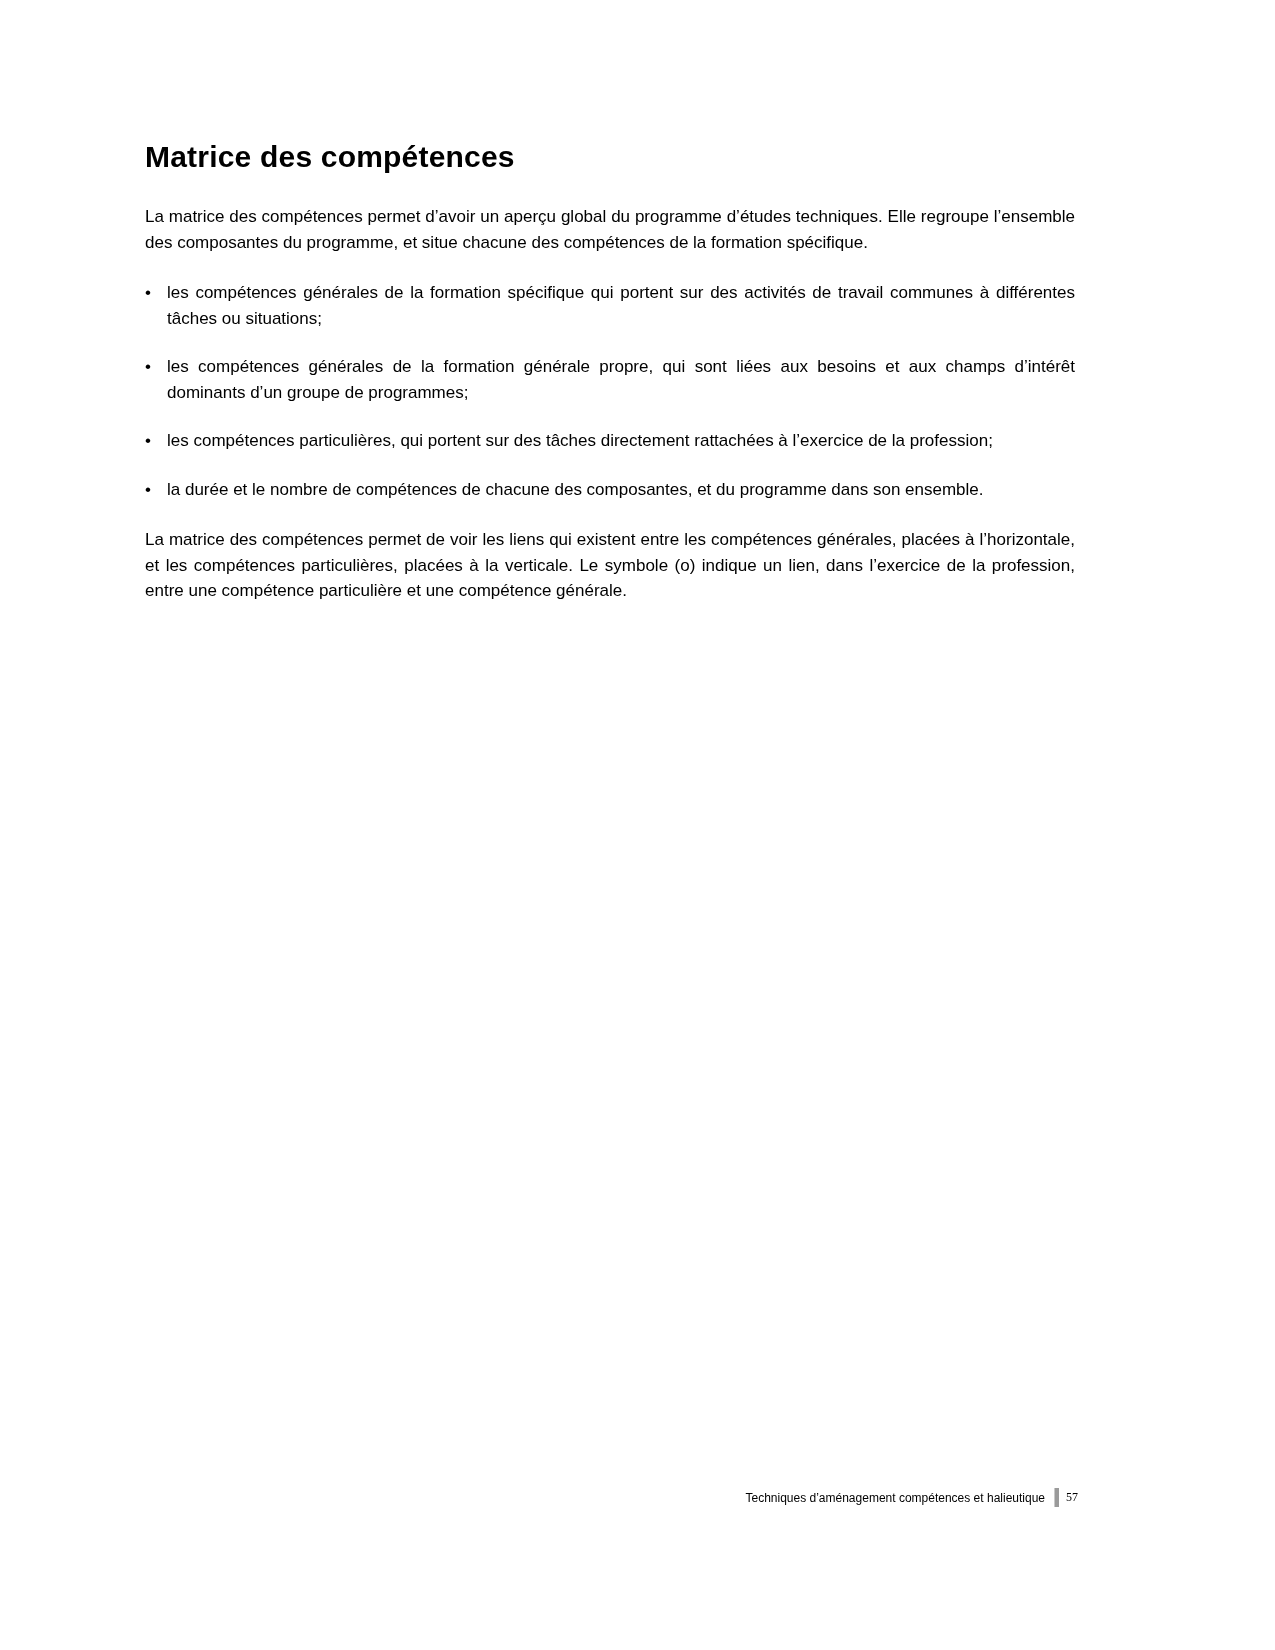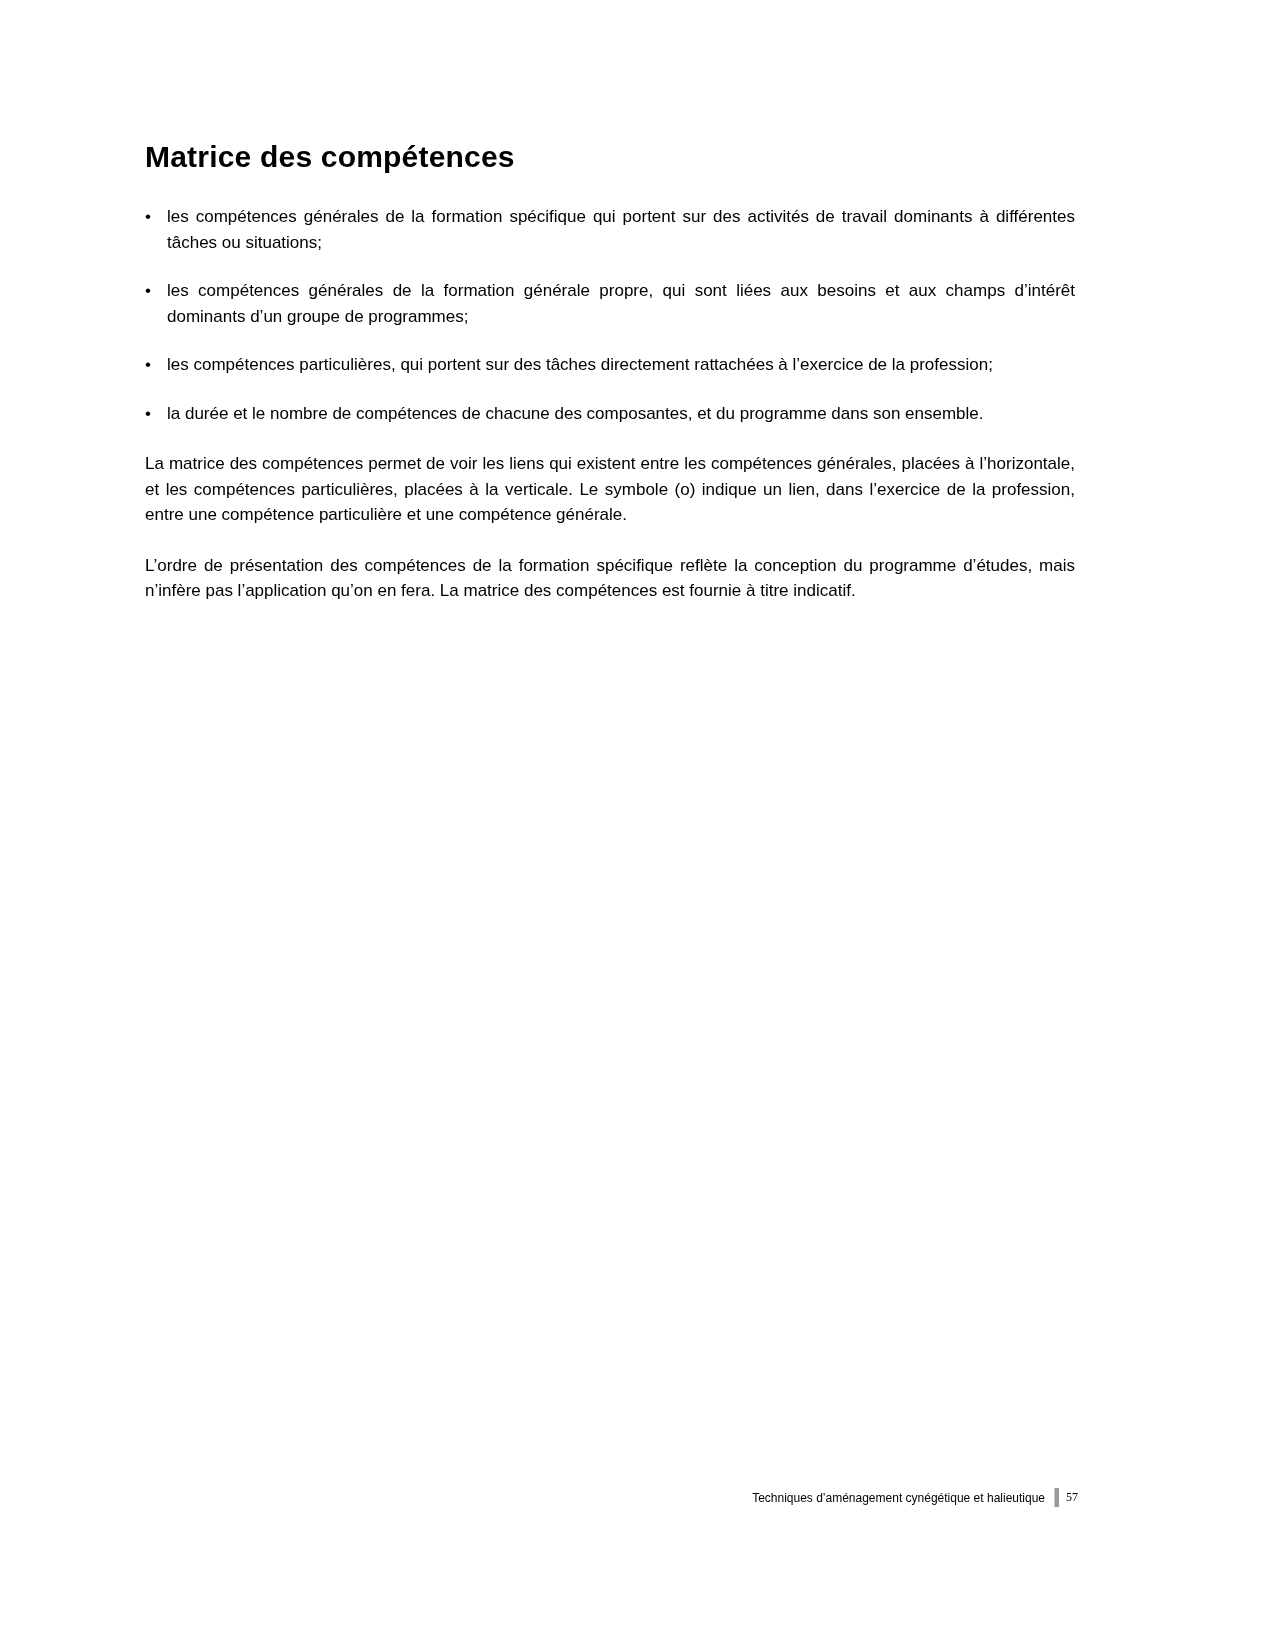--- a/index.html
+++ b/index.html
@@ -81,45 +81,45 @@
   }
 </style>
 </head>
 <body>
 
 <div class="page">
   <div class="content">
 
     <h1 class="doc-title">Matrice des compétences</h1>
 
+    <p class="para">La matrice des compétences permet d’avoir un aperçu global du programme d’études techniques. Elle regroupe l’ensemble des composantes du programme, et situe chacune des compétences de la formation spécifique.</p>
 
 
     <ul class="bullets">
       <li class="bullet-item">
         <span class="marker">•</span>
-        <span class="bullet-text">les compétences générales de la formation spécifique qui portent sur des activités de travail dominants à différentes tâches ou situations;</span>
+        <span class="bullet-text">les compétences générales de la formation spécifique qui portent sur des activités de travail communes à différentes tâches ou situations;</span>
       </li>
       <li class="bullet-item">
         <span class="marker">•</span>
         <span class="bullet-text">les compétences générales de la formation générale propre, qui sont liées aux besoins et aux champs d’intérêt dominants d’un groupe de programmes;</span>
       </li>
       <li class="bullet-item">
         <span class="marker">•</span>
         <span class="bullet-text">les compétences particulières, qui portent sur des tâches directement rattachées à l’exercice de la profession;</span>
       </li>
       <li class="bullet-item">
         <span class="marker">•</span>
         <span class="bullet-text">la durée et le nombre de compétences de chacune des composantes, et du programme dans son ensemble.</span>
       </li>
     </ul>
 
     <p class="para">La matrice des compétences permet de voir les liens qui existent entre les compétences générales, placées à l’horizontale, et les compétences particulières, placées à la verticale. Le symbole (o) indique un lien, dans l’exercice de la profession, entre une compétence particulière et une compétence générale.</p>
 
-    <p class="para">L’ordre de présentation des compétences de la formation spécifique reflète la conception du programme d’études, mais n’infère pas l’application qu’on en fera. La matrice des compétences est fournie à titre indicatif.</p>
 
   </div>
 
   <div class="footer">
-    <span class="footer-text">Techniques d’aménagement cynégétique et halieutique</span>
+    <span class="footer-text">Techniques d’aménagement compétences et halieutique</span>
     <span class="footer-bar"></span>
     <span class="footer-page">57</span>
   </div>
 </div>
 
 </body></html>

